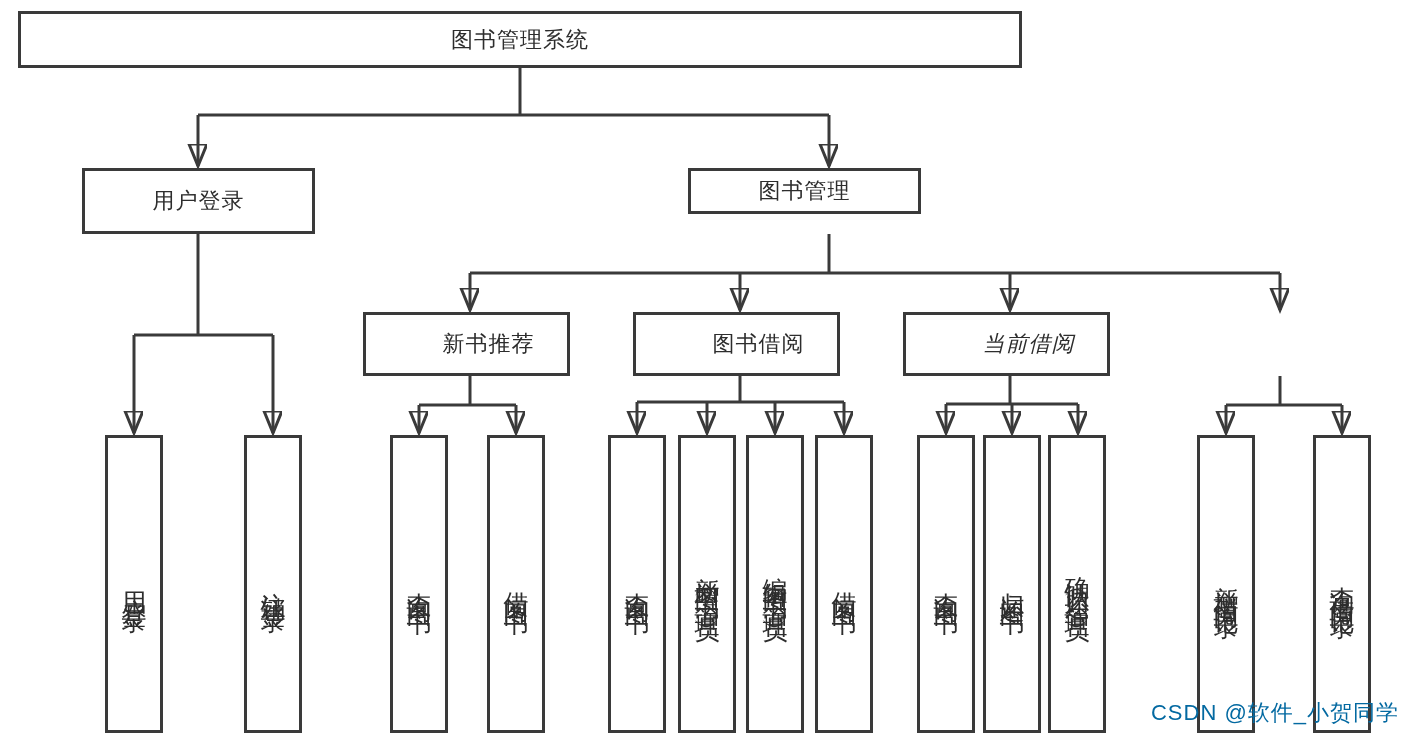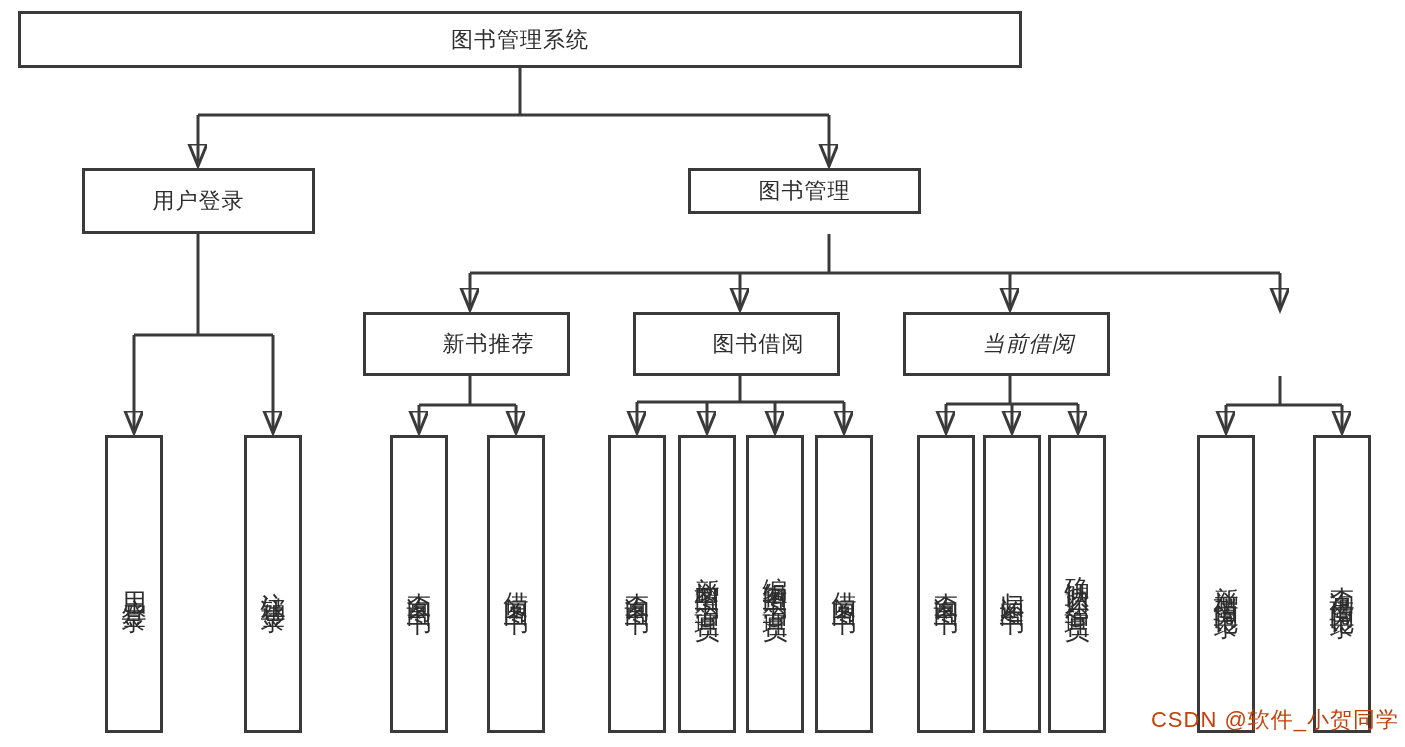--- a/index.html
+++ b/index.html
@@ -67,23 +67,23 @@
   .leaf.p7  { left: 746px; }
   .leaf.p8  { left: 815px; }
   .leaf.p9  { left: 917px; }
   .leaf.p10 { left: 983px; }
   .leaf.p11 { left: 1048px; }
   .leaf.p12 { left: 1197px; }
   .leaf.p13 { left: 1313px; }
   .watermark {
     position: absolute;
     right: 6px;
-    bottom: 12px;
+    bottom: 19px;
     font-size: 22px;
-    color: #c2410c;
+    color: #0369a1;
     letter-spacing: 1px;
     white-space: nowrap;
     text-align: center;
   }
 </style>
 </head>
 <body>
 
 <div class="canvas">
 

